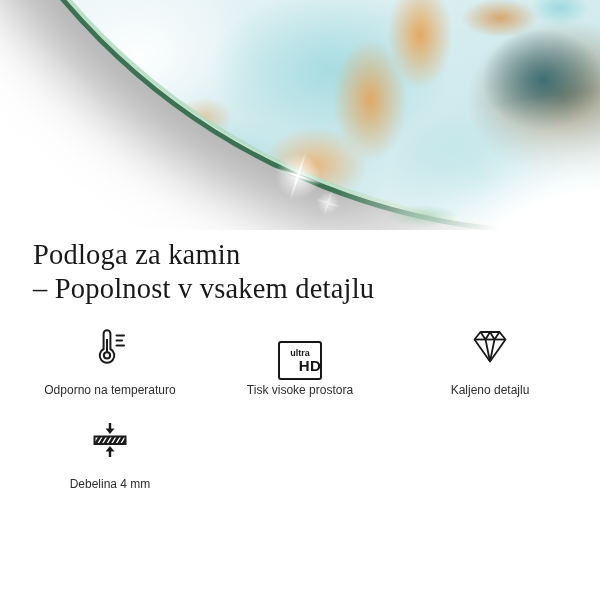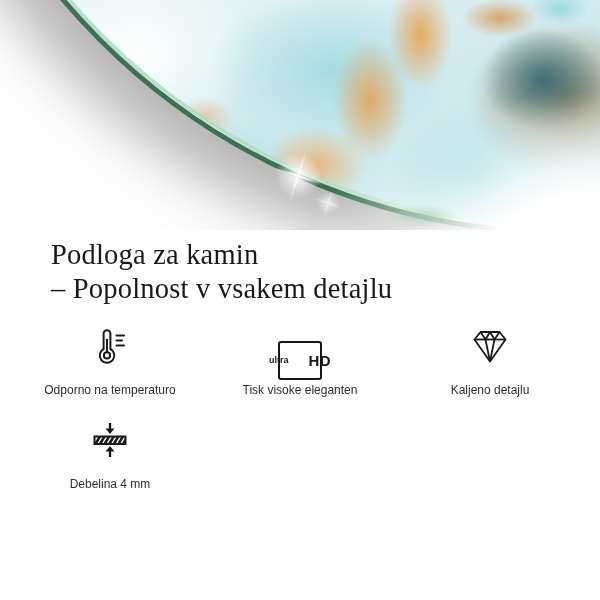--- a/index.html
+++ b/index.html
@@ -64,21 +64,21 @@
     background: linear-gradient(90deg, rgba(255,255,255,0) 0%, #fff 45%, #fff 55%, rgba(255,255,255,0) 100%);
   }
   .sparkle .ray-v {
     position: absolute; top: 0; bottom: 0; left: 50%; width: 2px; margin-left: -1px;
     background: linear-gradient(180deg, rgba(255,255,255,0) 0%, #fff 45%, #fff 55%, rgba(255,255,255,0) 100%);
   }
   .sparkle.s1 { left: 272px; top: 150px; width: 52px; height: 52px; }
   .sparkle.s2 { left: 315px; top: 190px; width: 26px; height: 26px; opacity: 0.7; }
 
   
-  .text-block { padding: 8px 20px 0 51px; }
+  .text-block { padding: 8px 20px 0 33px; }
   .page-title {
     margin: 0;
     font-family: "Liberation Serif", serif;
     font-weight: 400;
     font-size: 28.5px;
     line-height: 34px;
     color: #191919;
     letter-spacing: 0.2px;
     white-space: pre-line;
   }
@@ -101,21 +101,21 @@
   }
   .feature { display: flex; flex-direction: column; align-items: center; }
   .feature .icon-box { height: 42px; display: flex; align-items: center; justify-content: center; }
   .feature .label { margin-top: 16px; font-size: 12px; color: #2e2e2e; white-space: nowrap; }
   .feature svg { display: block; }
 
   .uhd-badge {
     width: 40px; height: 35px;
     border: 2.5px solid #161616;
     border-radius: 3px;
-    display: flex; flex-direction: row;
+    display: flex; flex-direction: column;
     align-items: center; justify-content: center;
     color: #161616;
     margin-top: 28px;
   }
   .uhd-top { font-size: 9px; font-weight: 700; line-height: 10px; }
   .uhd-bottom { font-size: 15px; font-weight: 800; line-height: 15px; letter-spacing: 0.5px; padding-left: 20px; }
 </style>
 </head>
 <body>
 
@@ -154,21 +154,21 @@
     <span class="label">Odporno na temperaturo</span>
   </div>
 
   <div class="feature">
     <div class="icon-box">
       <div class="uhd-badge">
         <span class="uhd-top">ultra</span>
         <span class="uhd-bottom">HD</span>
       </div>
     </div>
-    <span class="label">Tisk visoke eleganten</span>
+    <span class="label">Tisk visoke prostora</span>
   </div>
 
 
   <div class="feature">
     <div class="icon-box">
       <svg width="40" height="40" viewBox="0 0 40 40" fill="none" stroke="#1a1a1a" stroke-width="1.8" stroke-linejoin="round">
         <path d="M20,35.5 L4.5,13.5 L10.5,6 L29.5,6 L35.5,13.5 Z"></path>
         <path d="M4.5,13.5 L35.5,13.5"></path>
         <path d="M10.5,6 L15.5,13.5 M20,6 L15.5,13.5 M20,6 L24.5,13.5 M29.5,6 L24.5,13.5"></path>
         <path d="M15.5,13.5 L20,35.5 M24.5,13.5 L20,35.5"></path>

